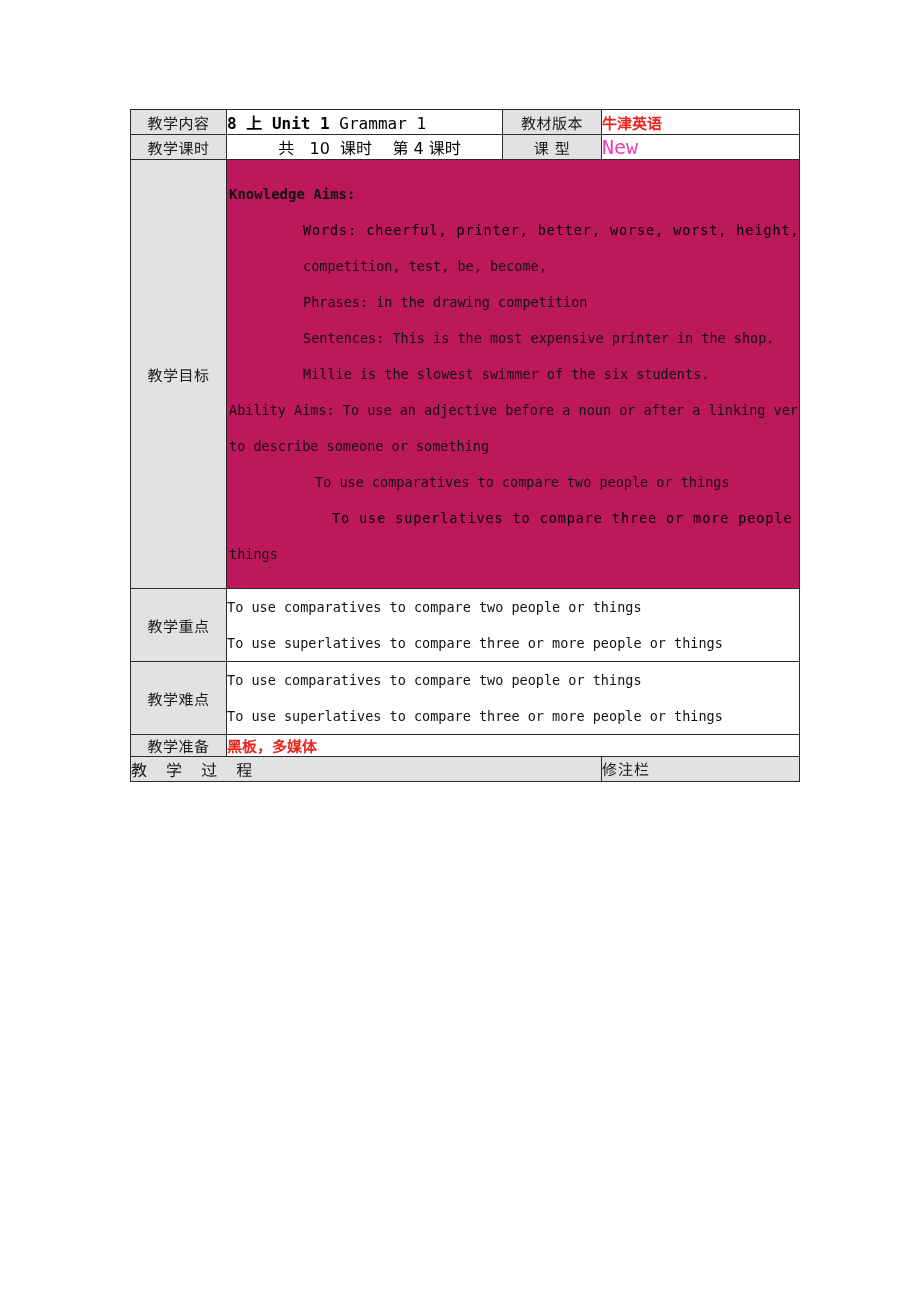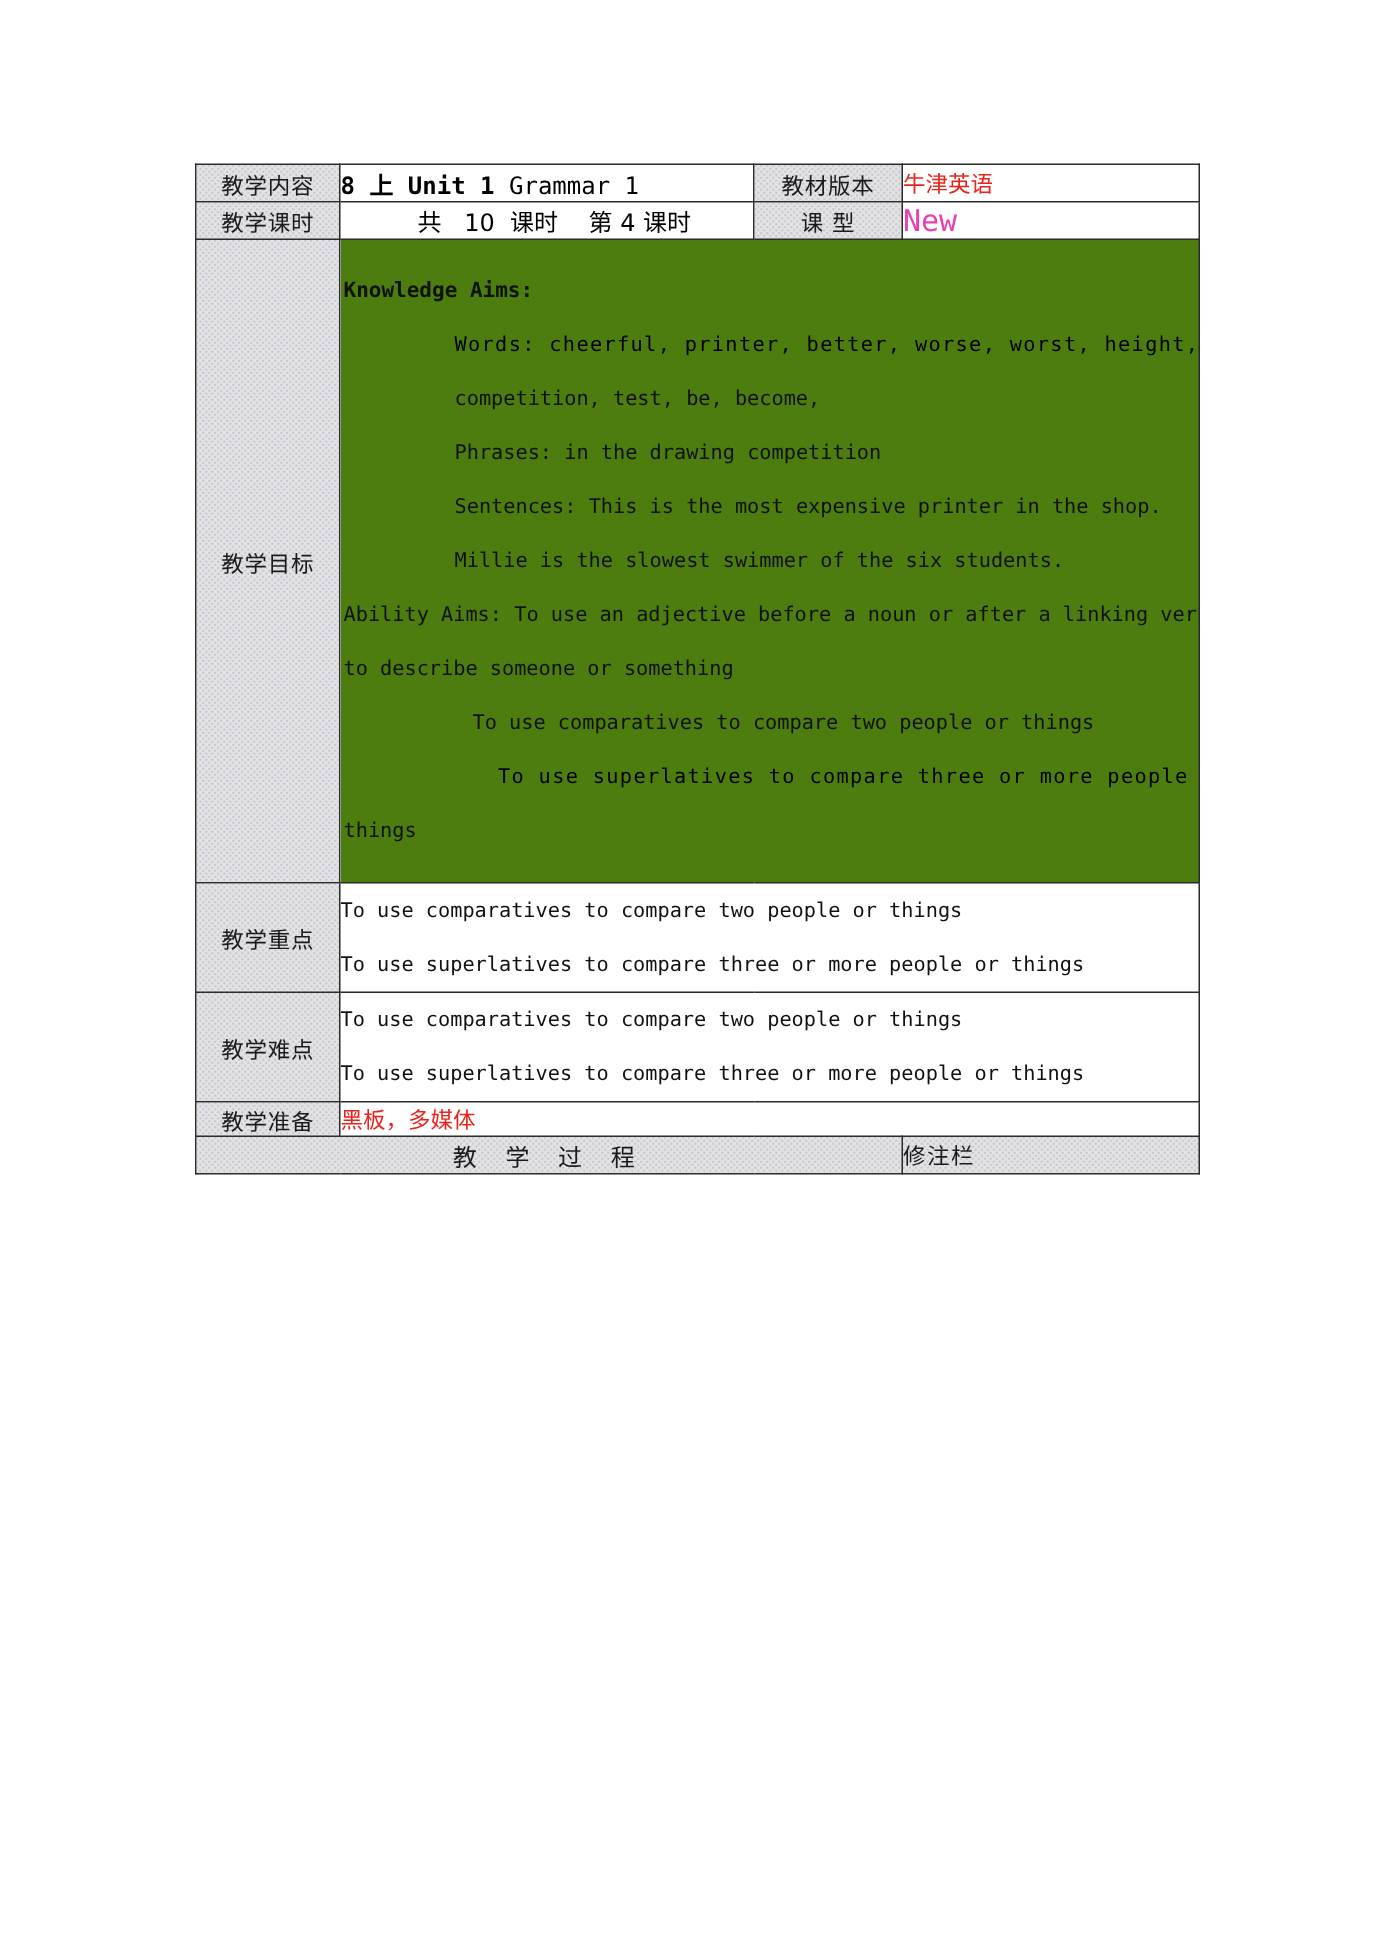--- a/index.html
+++ b/index.html
@@ -80,30 +80,31 @@
     text-align: center;
     font-family: "DejaVu Sans", "Liberation Sans", sans-serif;
     white-space: pre;
     padding-left: 10px;
   }
 
   .red-text {
     color: #e8241c;
     font-size: 15px;
     font-family: "DejaVu Sans", "Liberation Sans", sans-serif;
+    font-weight: bold;
   }
   .magenta-text {
     color: #e83fb7;
     font-size: 20px;
     font-family: "DejaVu Sans Mono", "Liberation Mono", monospace;
   }
 
   
   .objectives-cell {
-    background: #4d7c0f;
+    background: #be185d;
     vertical-align: top;
     padding: 12px 0 10px 6px;
     height: 428px;
   }
   .obj-body {
     position: relative;
     width: 573px;
     overflow: hidden;
   }
   .obj-line {
@@ -146,21 +147,21 @@
     white-space: nowrap;
     color: #111111;
   }
 
   .prep-cell {
     background: #ffffff;
     padding: 8px 10px;
   }
 
   .process-cell {
-    text-align: center;
+    text-align: left;
     font-size: 16px;
     font-family: "DejaVu Sans", "Liberation Sans", sans-serif;
     letter-spacing: 7px;
     padding: 12px 0;
     color: #1a1a1a;
   }
   .notes-cell {
     font-size: 15px;
     font-family: Liberation Mono, monospace;
     letter-spacing: 1px;

